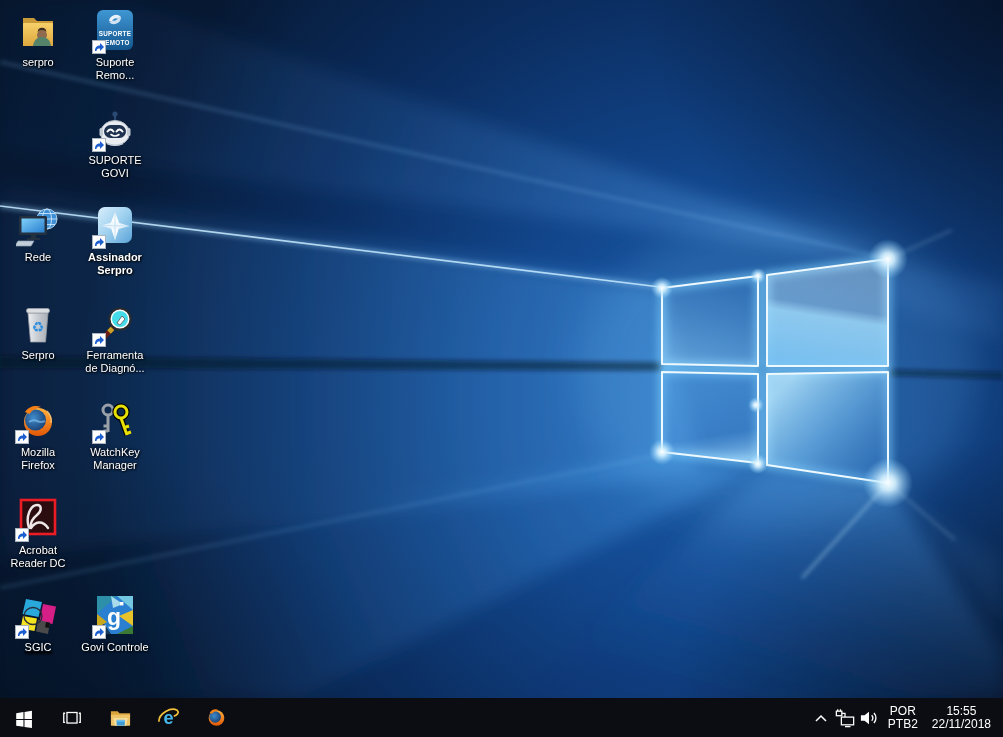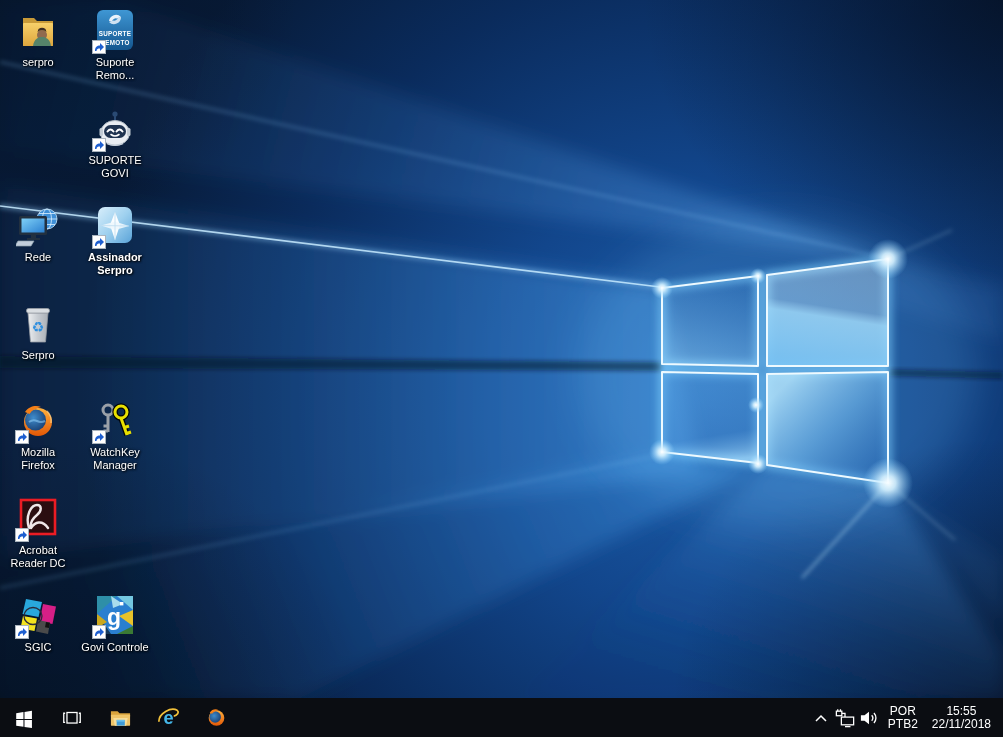--- a/index.html
+++ b/index.html
@@ -298,20 +298,41 @@
           <rect x="10.5" y="6.5" width="23" height="4.5" rx="2" fill="#dadee2" stroke="#9aa0a6" stroke-width="0.8"></rect>
           <text x="22" y="30" text-anchor="middle" font-size="14" fill="#2f8fdf" font-family="DejaVu Sans, sans-serif">♻</text>
         </svg>
       </div>
       <div class="lbl">
         <span>Serpro</span>
           <span></span>
       </div>
     </div>
 
+    <div class="cell" style="left:77px;top:301px;">
+      <div class="art">
+        <svg viewBox="0 0 44 44">
+          <line x1="9" y1="37" x2="19" y2="27" stroke="#6b1f16" stroke-width="5" stroke-linecap="round"></line>
+          <line x1="16" y1="30" x2="19.5" y2="26.5" stroke="#c9a227" stroke-width="5"></line>
+          <circle cx="27" cy="17" r="10.5" fill="#ffffff" stroke="#2b2b2b" stroke-width="2"></circle>
+          <circle cx="27" cy="17" r="8" fill="#46dbe8"></circle>
+          <path d="M24,21 l5,-7 l3,3 l-5,6 z" fill="#ffffff" stroke="#444" stroke-width="0.7"></path>
+        </svg>
+        <div class="sc">
+          <svg viewBox="0 0 14 14">
+              <rect x="0.5" y="0.5" width="13" height="13" fill="#fff" stroke="#aab4be"></rect>
+              <path d="M3,11 C3,7 5,5.5 8,5.5 L8,3 L12,7 L8,11 L8,8.5 C6,8.5 4.5,9 4.5,11 Z" fill="#1e5fd0"></path>
+            </svg>
+        </div>
+      </div>
+      <div class="lbl">
+        <span>Ferramenta</span>
+          <span>de Diagnó...</span>
+      </div>
+    </div>
 
     <div class="cell" style="left:0px;top:398px;">
       <div class="art">
         <svg viewBox="0 0 44 44">
           <defs>
             <linearGradient id="ffO" x1="0" y1="0" x2="0" y2="1">
               <stop offset="0" stop-color="#ffb13d"></stop>
                 <stop offset="1" stop-color="#e25706"></stop>
               </linearGradient>
             <radialGradient id="ffB" cx="0.4" cy="0.4" r="0.7">
@@ -383,21 +404,21 @@
               <path d="M3,11 C3,7 5,5.5 8,5.5 L8,3 L12,7 L8,11 L8,8.5 C6,8.5 4.5,9 4.5,11 Z" fill="#1e5fd0"></path>
             </svg>
         </div>
       </div>
       <div class="lbl">
         <span>WatchKey</span>
           <span>Manager</span>
       </div>
     </div>
 
-    <div class="cell" style="left:0px;top:593px;">
+    <div class="cell" style="left:0px;top:593px;text-decoration:underline;">
       <div class="art">
         <svg viewBox="0 0 44 44">
           <polygon points="10,5 26,8 22.5,23 6.5,20" fill="#29a8dc"></polygon>
           <polygon points="27,10 40,12.5 36.5,30 23.5,27.5" fill="#d61f86"></polygon>
           <polygon points="7,22 21,24.5 18.5,37 4.5,34.5" fill="#f2e21f"></polygon>
           <polygon points="22,26 34,28.5 32,40 20,37.5" fill="#4a4a4a"></polygon>
           <polygon points="30,28 34,28.8 33,34 29,33.2" fill="#111"></polygon>
           <ellipse cx="17" cy="22" rx="9" ry="8.5" fill="none" stroke="#2b2b3a" stroke-width="1.3"></ellipse>
         </svg>
         <div class="sc">

